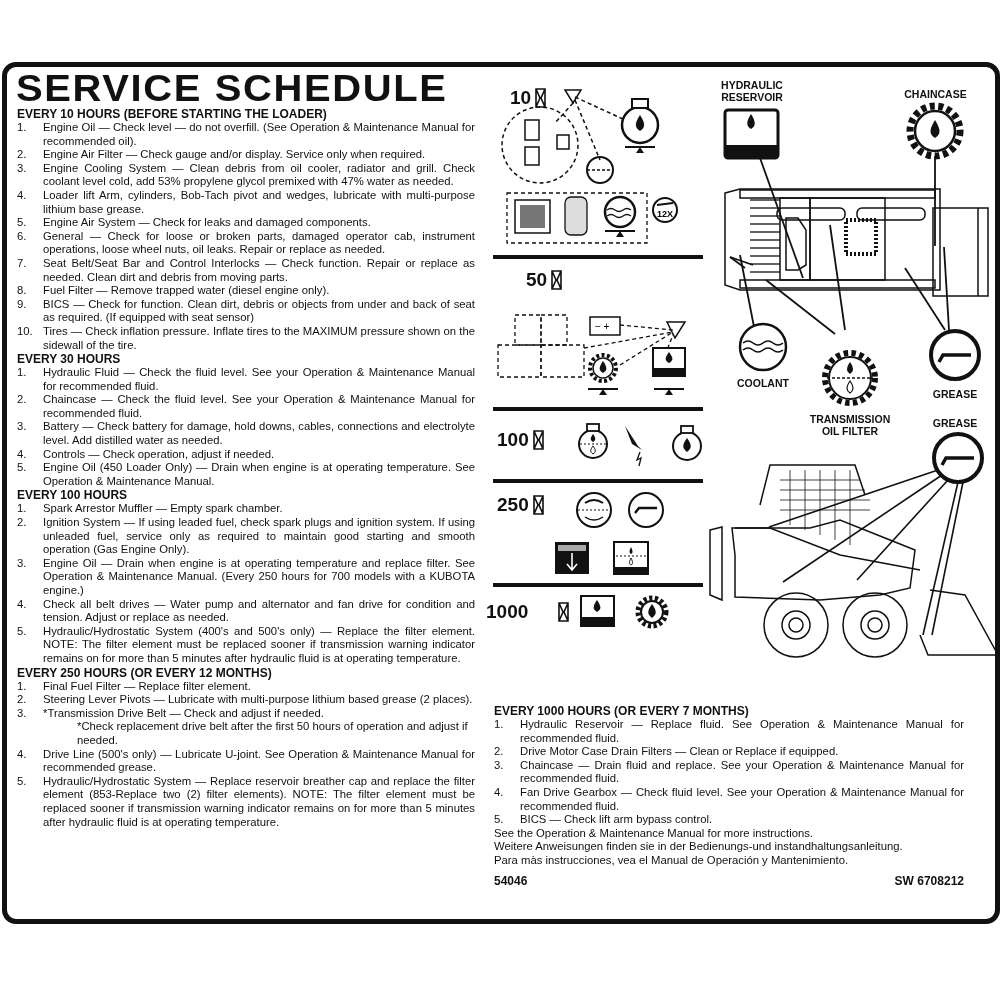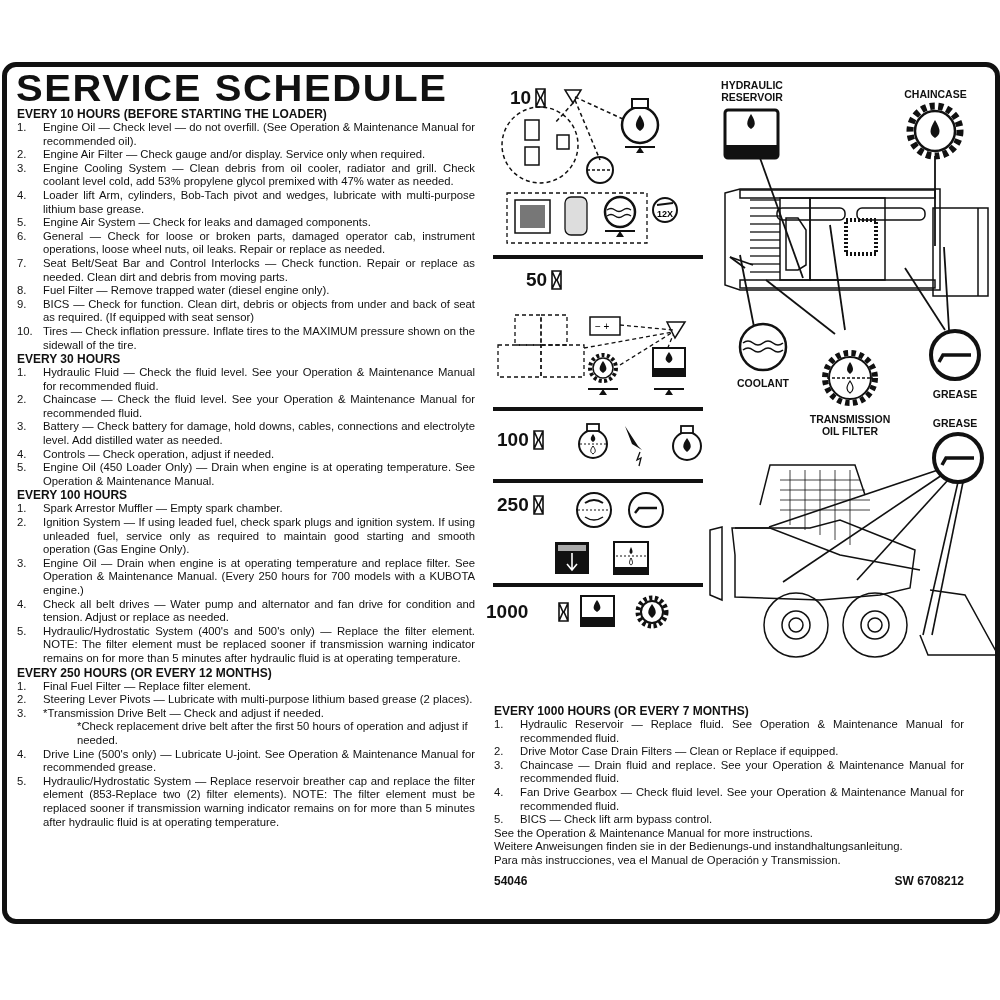--- a/index.html
+++ b/index.html
@@ -170,21 +170,21 @@
         <span class="num">4.</span>
         <span class="txt">Fan Drive Gearbox — Check fluid level. See your Operation &amp; Maintenance Manual for recommended fluid.</span>
       </div>
       <div class="item">
         <span class="num">5.</span>
         <span class="txt">BICS — Check lift arm bypass control.</span>
       </div>
     </div>
   <div class="foot-line">See the Operation &amp; Maintenance Manual for more instructions.</div>
   <div class="foot-line">Weitere Anweisungen finden sie in der Bedienungs-und instandhaltungsanleitung.</div>
-  <div class="foot-line">Para màs instrucciones, vea el Manual de Operación y Transmission.</div>
+  <div class="foot-line">Para màs instrucciones, vea el Manual de Operación y Mantenimiento.</div>
   <div class="codes">
     <span>54046</span>
     <span>SW 6708212</span>
   </div>
 </div>
 
 <div class="hrs" style="left:510px;top:88px;">
   <span>10</span>
   <svg class="hg" style="position:static" viewBox="0 0 11 20">
       <path d="M1 1h9v18H1z M1 1 L5 10 L1 19 M10 1 L6 10 L10 19" fill="none" stroke="#111" stroke-width="1.6"></path>

